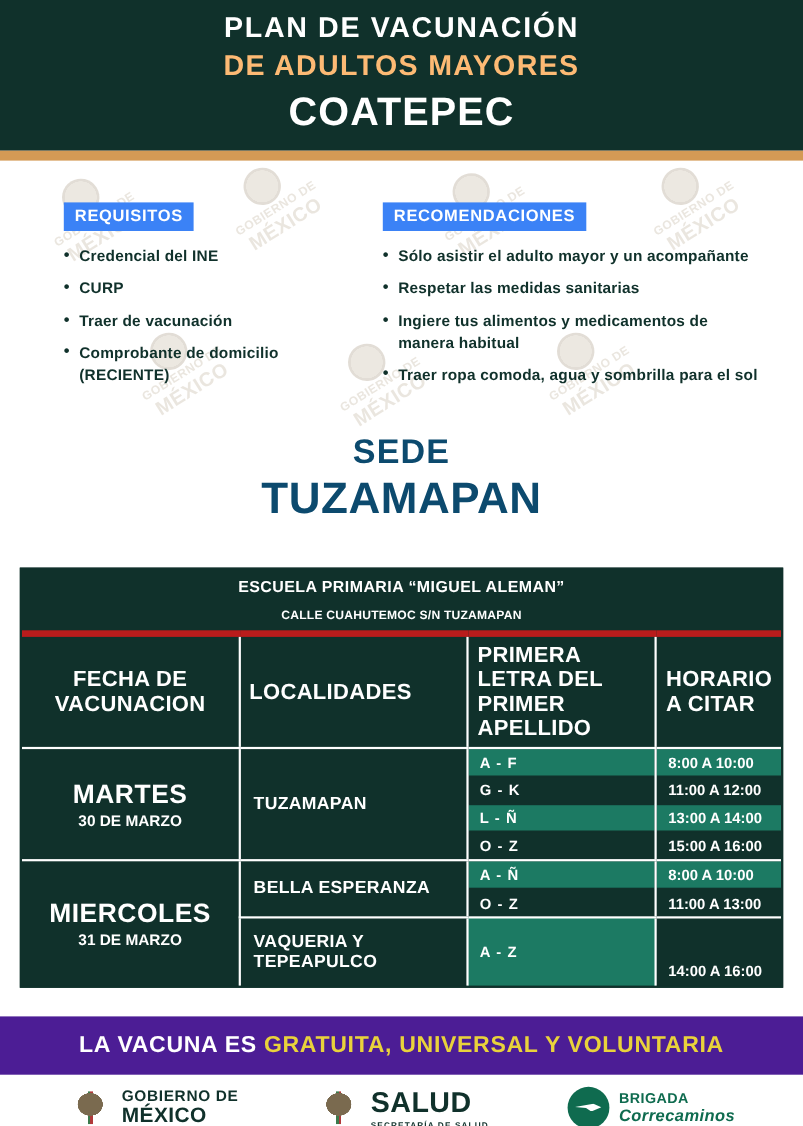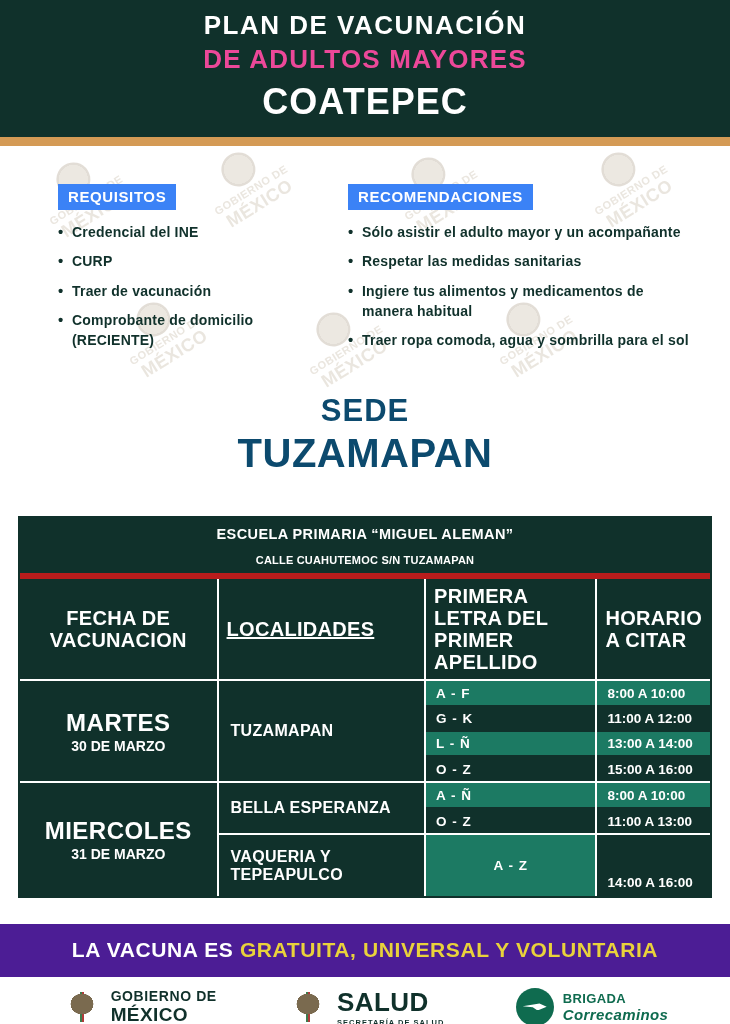--- a/index.html
+++ b/index.html
@@ -45,21 +45,21 @@
     background: #10312b;
     color: #ffffff;
     padding: 10px 0 14px;
     text-align: center;
   }
   .banner .t1 {
     font-size: 26px; font-weight: bold; letter-spacing: 1.5px;
   }
   .banner .t2 {
     font-size: 26px; font-weight: bold; letter-spacing: 1.2px;
-    color: #ec4899; margin-top: 3px;
+    color: #fdba74; margin-top: 3px;
   }
   .banner .t3 {
     font-size: 36px; font-weight: bold; letter-spacing: 1px; margin-top: 6px;
   }
   .rule-gold { height: 9px; background: #d49a55; position: relative; z-index: 2; }
 
   
   .content { position: relative; z-index: 2; }
 
   .cols {
@@ -124,21 +124,21 @@
 
   .hdr td {
     border-top: 6px solid #b91c1c;
     border-bottom: 2px solid #ffffff;
     font-size: 20px; font-weight: bold; letter-spacing: .3px;
     padding: 6px 8px;
     line-height: 1.1;
     text-align: left;
   }
   .col1 { width: 198px; }
-  .col2 { width: 208px; text-decoration: underline; }
+  .col2 { width: 208px; }
   .col3 { width: 172px; }
   .col4 { width: auto; }
 
   .sep-v { border-left: 2px solid #ffffff; }
 
   .date-cell {
     text-align: center;
     padding: 14px 6px;
     border-bottom: 2px solid #ffffff;
   }
@@ -399,21 +399,21 @@
               <tr>
                       <td class="time-cell" style="border-left:none">11:00 A 13:00</td>
                     </tr>
             </tbody>
                 </table>
           </td>
         </tr>
 
         <tr>
           <td class="loc-cell" style="border-bottom:none;height:62px">VAQUERIA Y TEPEAPULCO</td>
-          <td class="letters-cell hl sep-v" style="text-align:center">A - Z</td>
+          <td class="letters-cell hl sep-v" style="text-align:left">A - Z</td>
           <td class="time-cell sep-v" style="vertical-align:bottom;padding-bottom:6px">14:00 A 16:00</td>
         </tr>
       </tbody>
         </table>
     </div>
 
   </div>
 
   <div class="foot-strip">
     <span>LA VACUNA ES </span><span class="yellow">GRATUITA, UNIVERSAL Y VOLUNTARIA</span>

